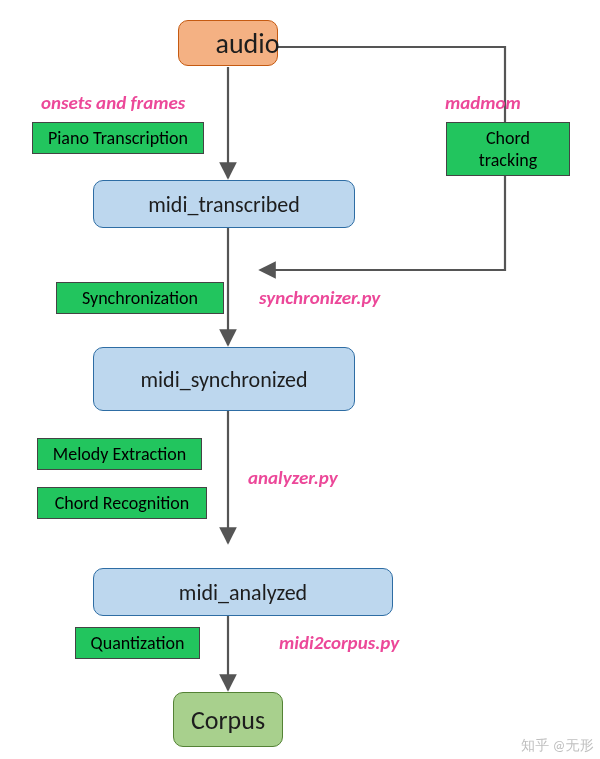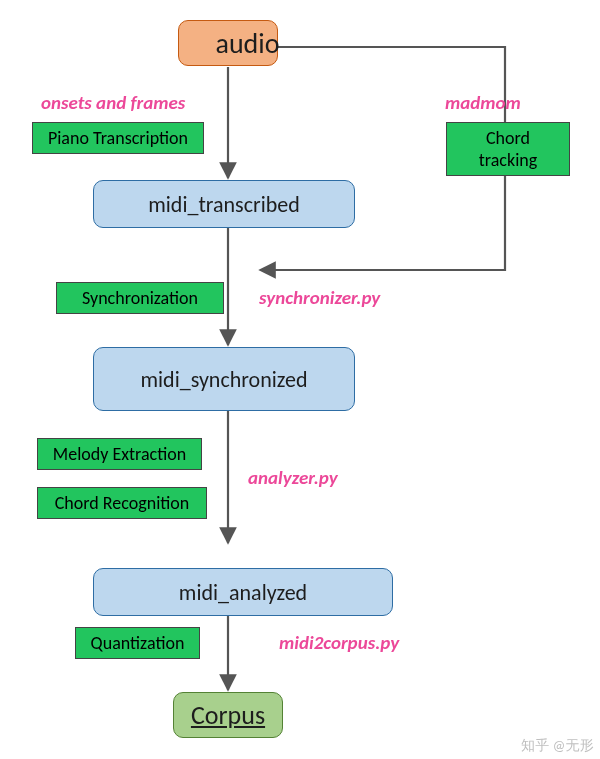--- a/index.html
+++ b/index.html
@@ -99,21 +99,21 @@
   </svg>
 
   <div class="node audio" style="left:178px; top:20px; width:100px; height:46px;padding-left:39px;">audio</div>
 
   <div class="node midi" style="left:93px; top:180px; width:262px; height:48px;">midi_transcribed</div>
 
   <div class="node midi" style="left:93px; top:347px; width:262px; height:64px;">midi_synchronized</div>
 
   <div class="node midi" style="left:93px; top:545px; width:300px; height:48px;margin-top:23px;">midi_analyzed</div>
 
-  <div class="node corpus" style="left:173px; top:692px; width:110px; height:46px;text-decoration:underline;">Corpus</div>
+  <div class="node corpus" style="left:173px; top:692px; width:110px; height:55px;">Corpus</div>
 
   <div class="step" style="left:32px; top:122px; width:172px;">Piano Transcription</div>
 
   <div class="step" style="left:446px; top:122px; width:124px;">Chord tracking</div>
 
   <div class="step" style="left:56px; top:282px; width:168px;">Synchronization</div>
 
   <div class="step" style="left:37px; top:438px; width:165px;">Melody Extraction</div>
 
   <div class="step" style="left:37px; top:487px; width:170px;">Chord Recognition</div>

